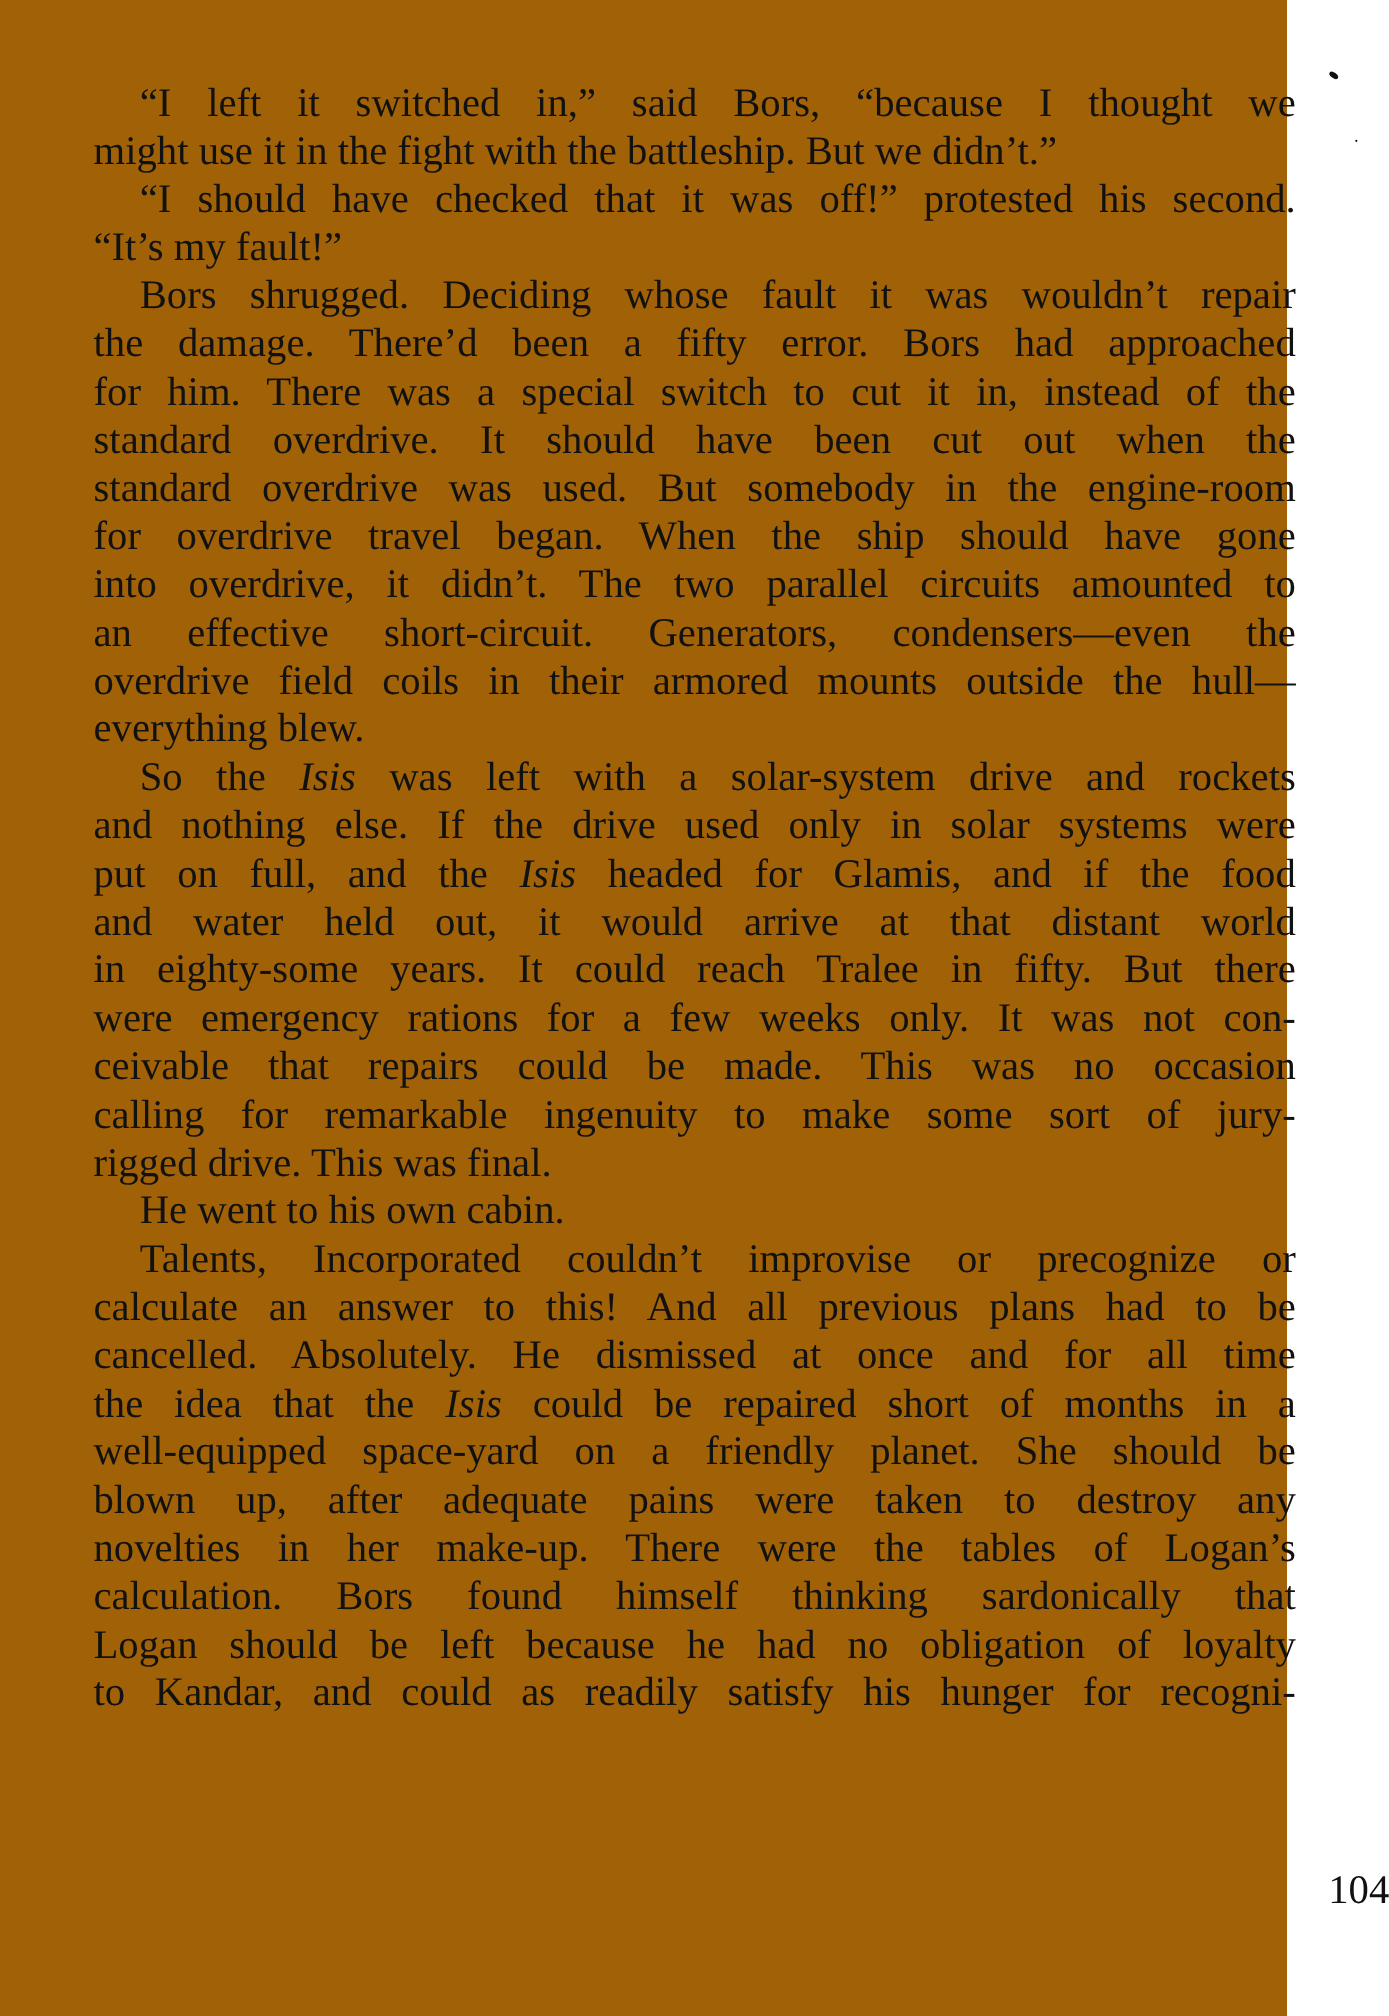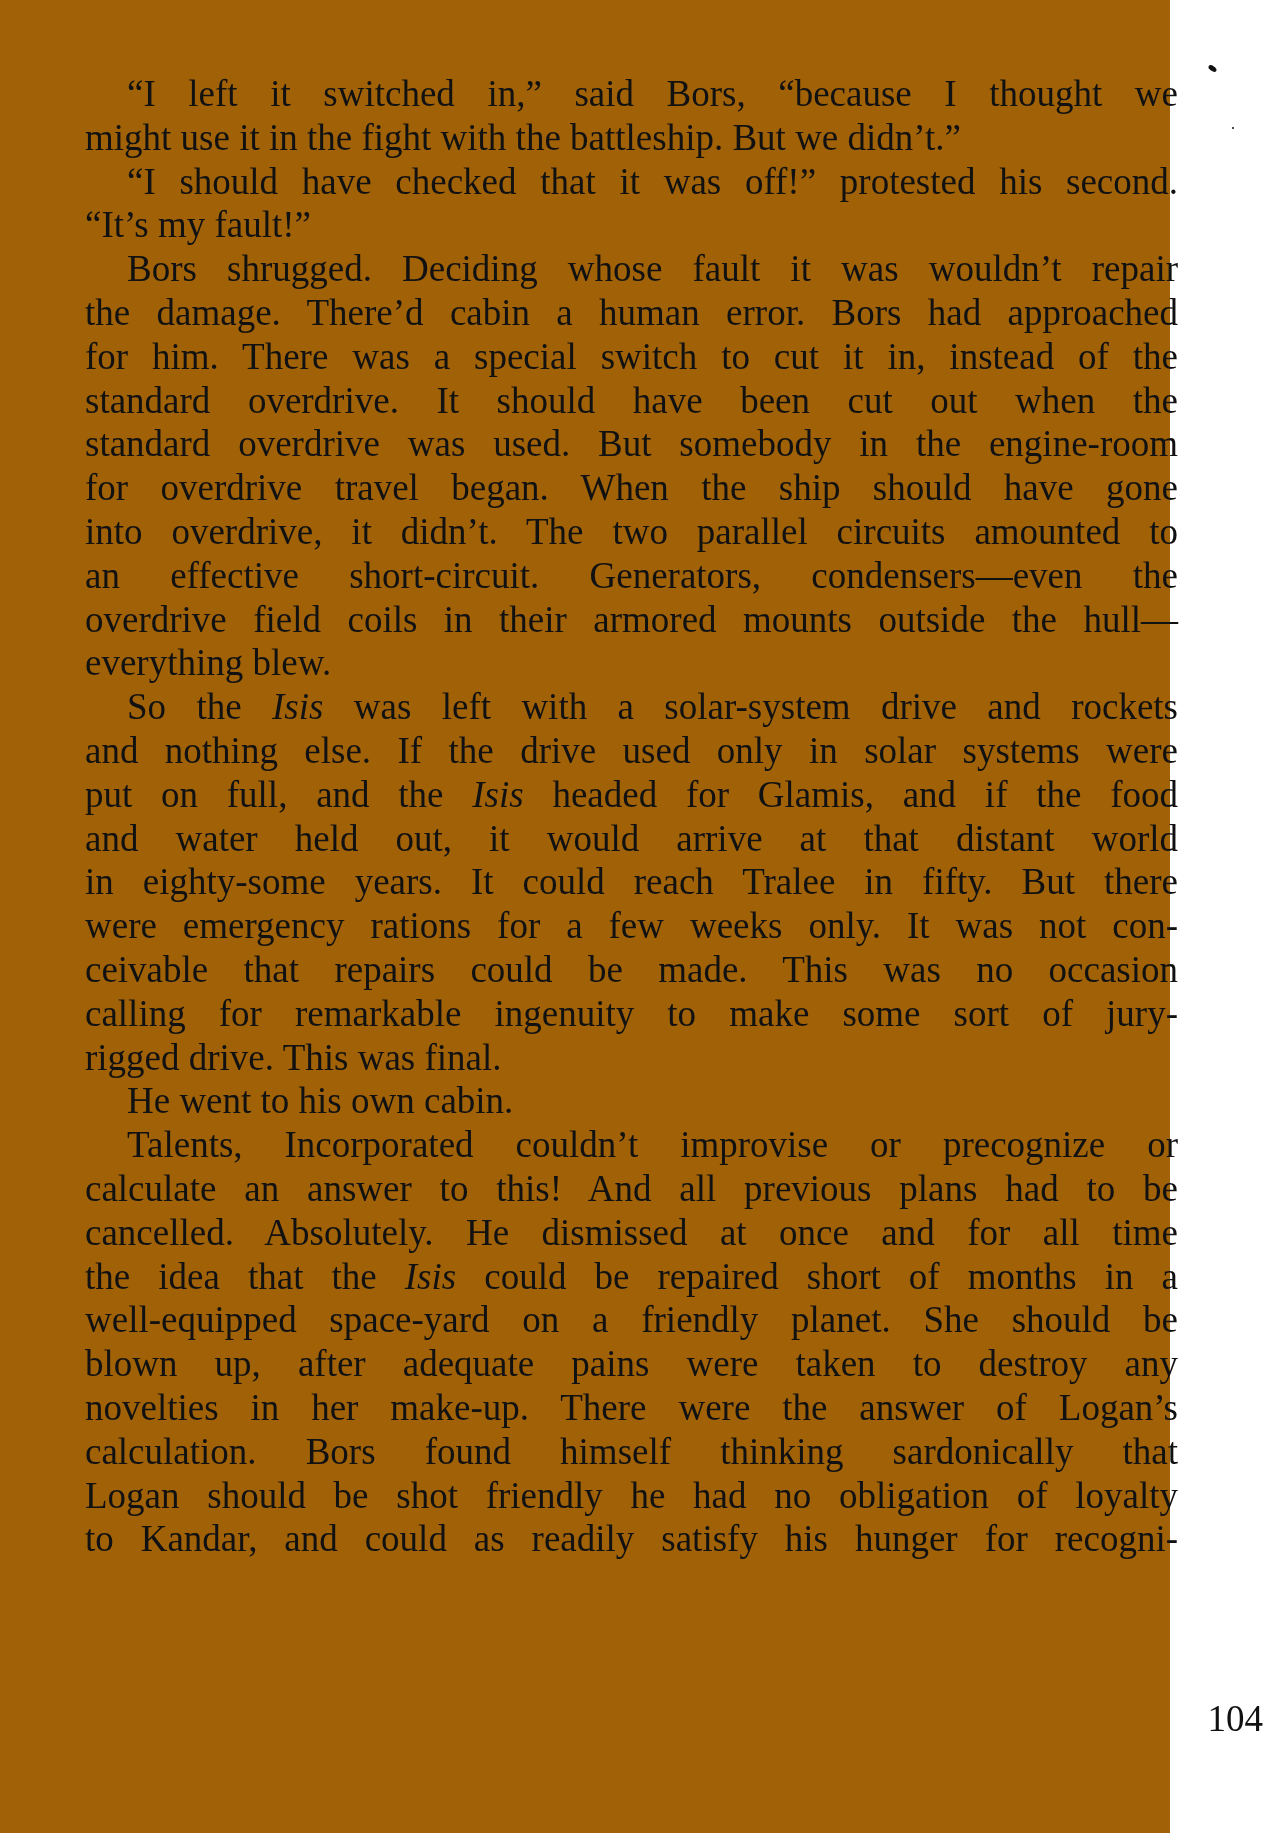--- a/index.html
+++ b/index.html
@@ -72,21 +72,21 @@
 <div class="page">
   <div class="speck s1"></div>
   <div class="speck s2"></div>
 
   <div class="text-block" id="text-block">
       <span class="line indent">“I left it switched in,” said Bors, “because I thought we</span>
       <span class="line last">might use it in the fight with the battleship. But we didn’t.”</span>
       <span class="line indent">“I should have checked that it was off!” protested his second.</span>
       <span class="line last">“It’s my fault!”</span>
       <span class="line indent">Bors shrugged. Deciding whose fault it was wouldn’t repair</span>
-      <span class="line">the damage. There’d cabin a human error. Bors had approached</span>
+      <span class="line">the damage. There’d been a fifty error. Bors had approached</span>
       <span class="line">for him. There was a special switch to cut it in, instead of the</span>
       <span class="line">standard overdrive. It should have been cut out when the</span>
       <span class="line">standard overdrive was used. But somebody in the engine-room</span>
       <span class="line">for overdrive travel began. When the ship should have gone</span>
       <span class="line">into overdrive, it didn’t. The two parallel circuits amounted to</span>
       <span class="line">an effective short-circuit. Generators, condensers—even the</span>
       <span class="line">overdrive field coils in their armored mounts outside the hull—</span>
       <span class="line last">everything blew.</span>
       <span class="line indent"><span>So the </span><i>Isis</i><span> was left with a solar-system drive and rockets</span></span>
       <span class="line">and nothing else. If the drive used only in solar systems were</span>
@@ -97,20 +97,20 @@
       <span class="line">ceivable that repairs could be made. This was no occasion</span>
       <span class="line">calling for remarkable ingenuity to make some sort of jury-</span>
       <span class="line last">rigged drive. This was final.</span>
       <span class="line indent last">He went to his own cabin.</span>
       <span class="line indent">Talents, Incorporated couldn’t improvise or precognize or</span>
       <span class="line">calculate an answer to this! And all previous plans had to be</span>
       <span class="line">cancelled. Absolutely. He dismissed at once and for all time</span>
       <span class="line"><span>the idea that the </span><i>Isis</i><span> could be repaired short of months in a</span></span>
       <span class="line">well-equipped space-yard on a friendly planet. She should be</span>
       <span class="line">blown up, after adequate pains were taken to destroy any</span>
-      <span class="line">novelties in her make-up. There were the answer of Logan’s</span>
+      <span class="line">novelties in her make-up. There were the tables of Logan’s</span>
       <span class="line">calculation. Bors found himself thinking sardonically that</span>
-      <span class="line">Logan should be shot friendly he had no obligation of loyalty</span>
+      <span class="line">Logan should be left because he had no obligation of loyalty</span>
       <span class="line">to Kandar, and could as readily satisfy his hunger for recogni-</span>
     </div>
 
   <div class="page-number">104</div>
 </div>
 
 </body></html>

